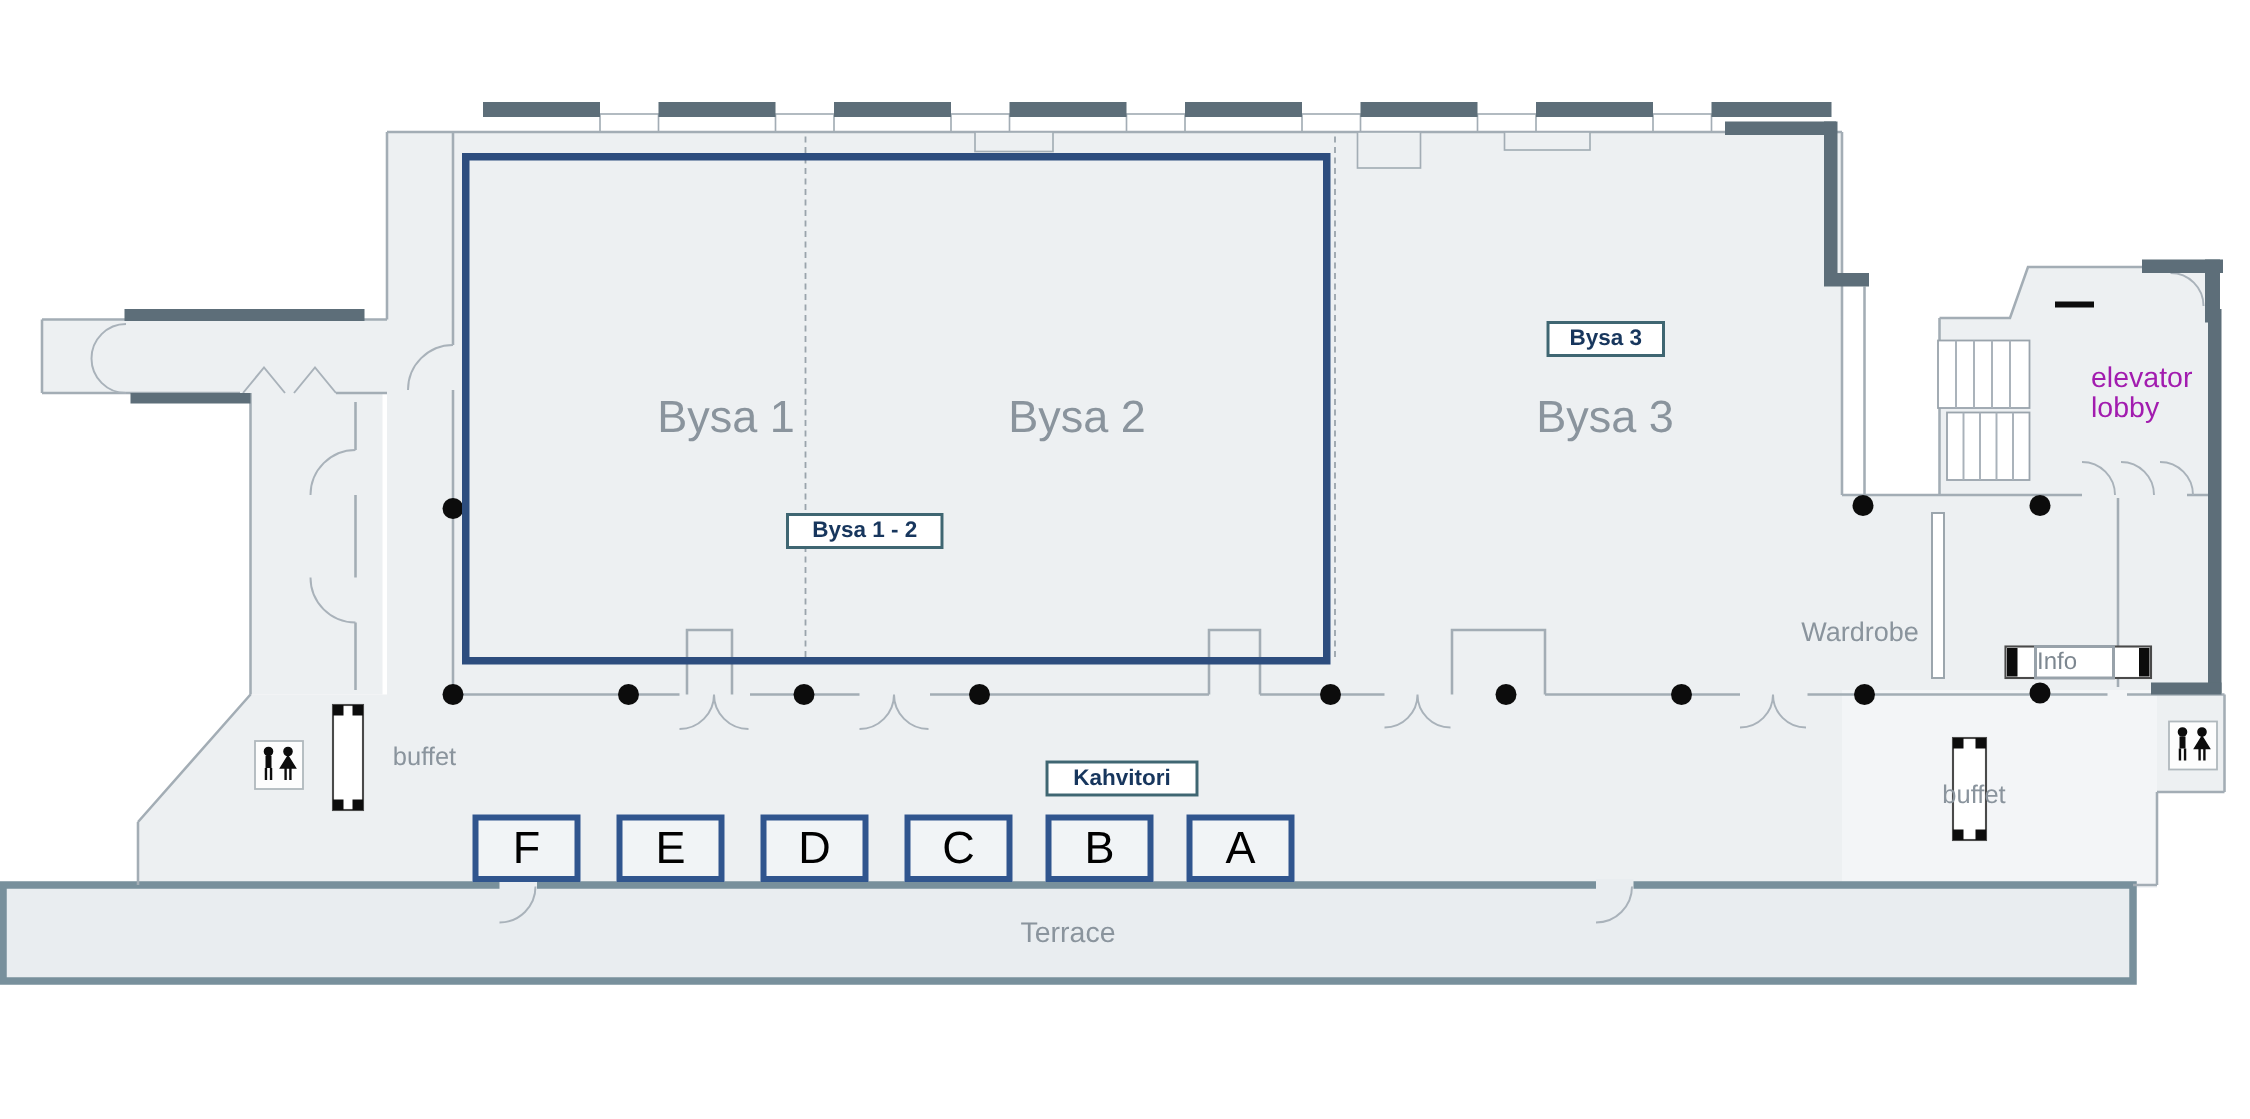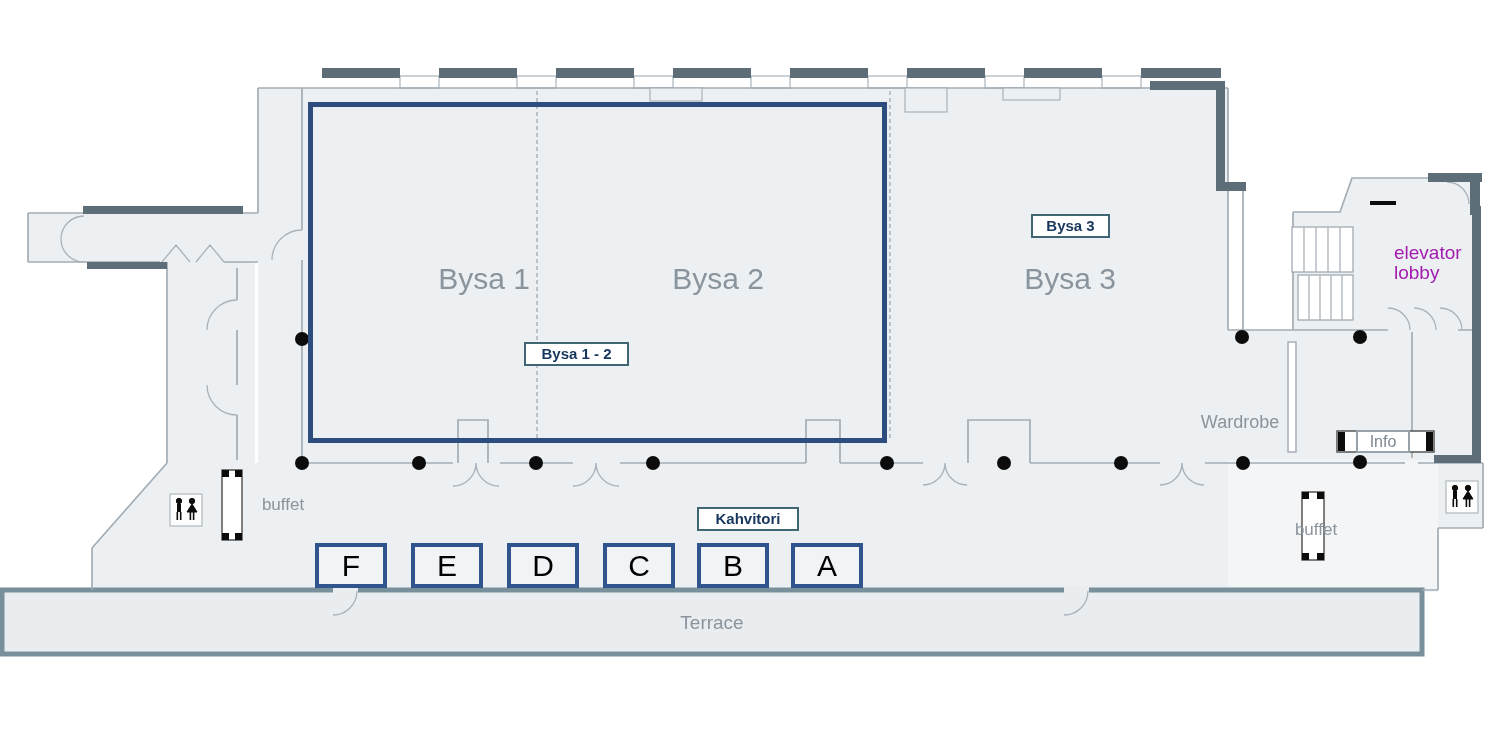--- a/index.html
+++ b/index.html
@@ -57,21 +57,21 @@
     transform:translate(-50%,-50%);color:#8a949d;white-space:nowrap;
   }
   #lbl-terrace{left:712px;top:623px;font-size:19px;}
   #lbl-wardrobe{left:1240px;top:390px;font-size:18px;margin-top:32px;}
   #lbl-buffet-left{left:283px;top:505px;font-size:17px;}
   #lbl-buffet-right{left:1316px;top:530px;font-size:17px;}
   #lbl-elevator{left:1394px;top:243px;font-size:19px;line-height:20px;color:#a21caf;}
   #info-box{
     left:1356px;top:430px;width:54px;height:23px;box-sizing:border-box;
     background:#ffffff;border:2px solid #98a2aa;color:#7d8790;
-    font-size:16px;line-height:19px;text-align:center;
+    font-size:16px;line-height:19px;
   }
 </style>
 </head>
 <body>
 
 <div id="stage">
 
   <svg id="plan-svg" width="1500" height="746" viewBox="0 0 1500 746">
     <defs>
       <g id="wc">

